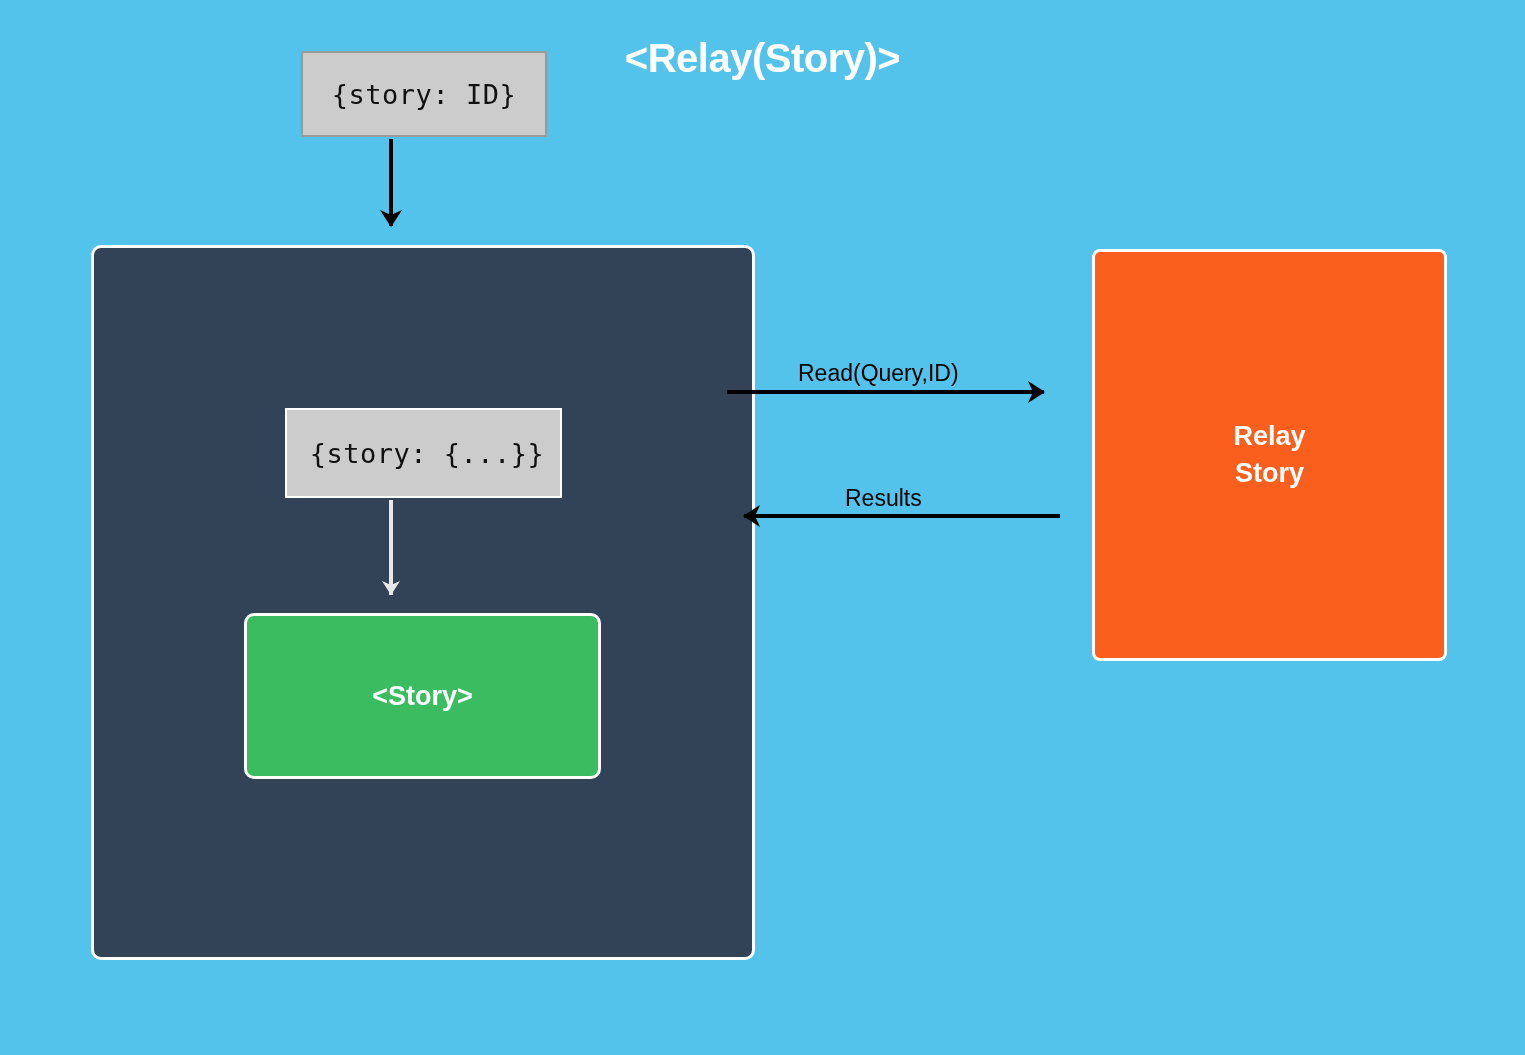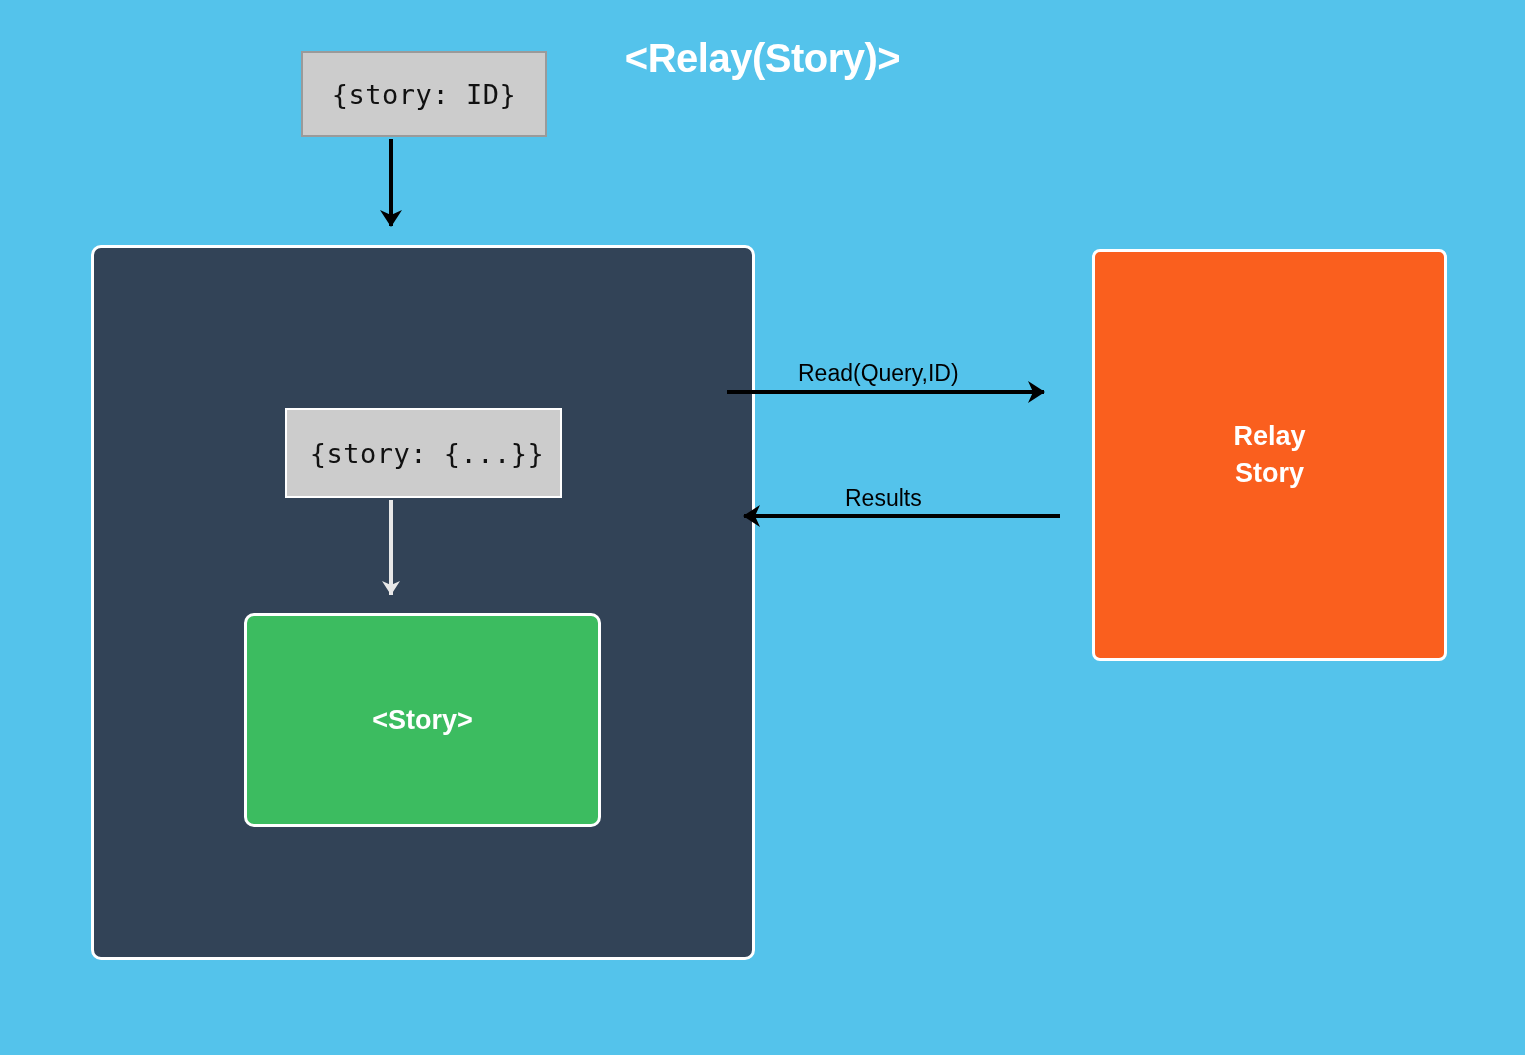--- a/index.html
+++ b/index.html
@@ -82,21 +82,21 @@
     font-family: "DejaVu Sans Mono", "Liberation Mono", monospace;
     font-size: 27px;
     color: #111111;
     letter-spacing: 0.5px;
   }
 
   .story-box {
     left: 212px;
     top: 613px;
     width: 357px;
-    height: 214px;
+    height: 166px;
     background: #3cbc60;
     border: 3px solid #ffffff;
     border-radius: 10px;
     display: flex;
     align-items: center;
     justify-content: center;
   }
   .story-box .label {
     font-size: 27px;
     font-weight: bold;

